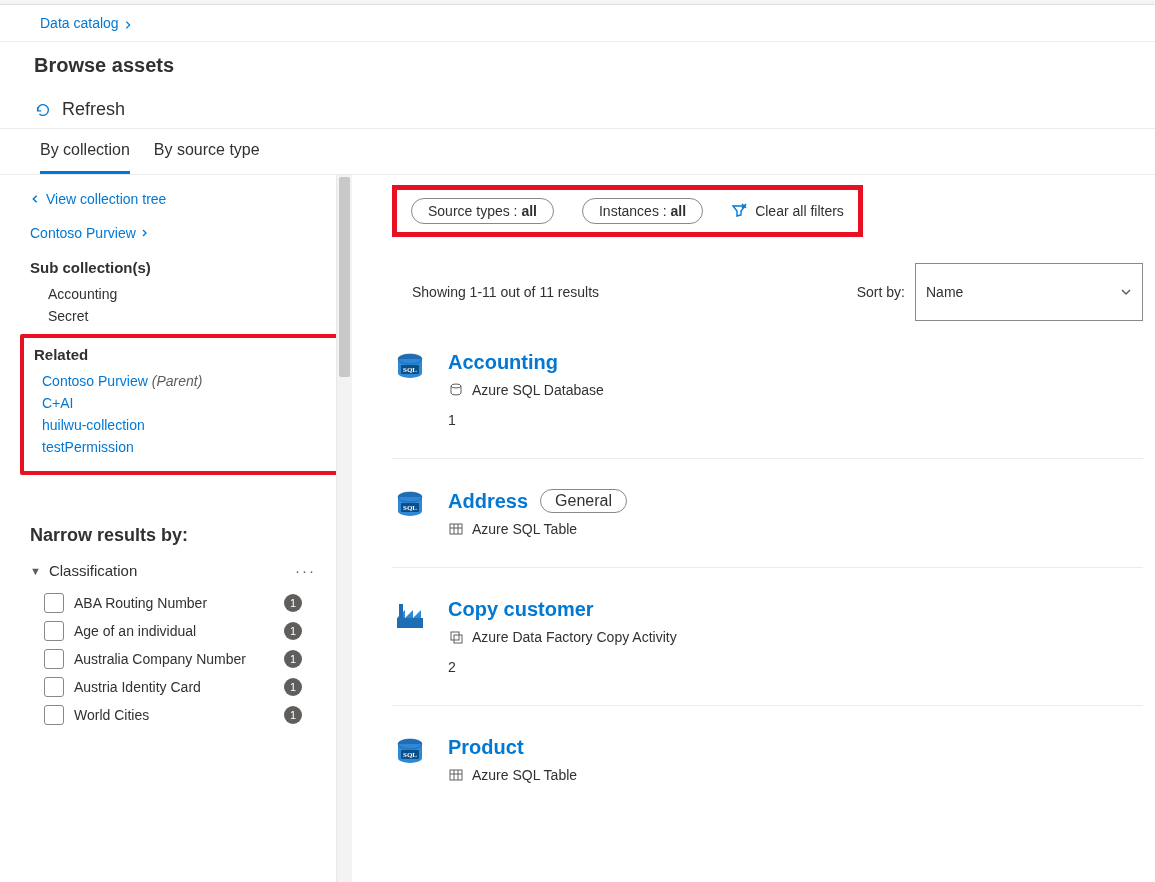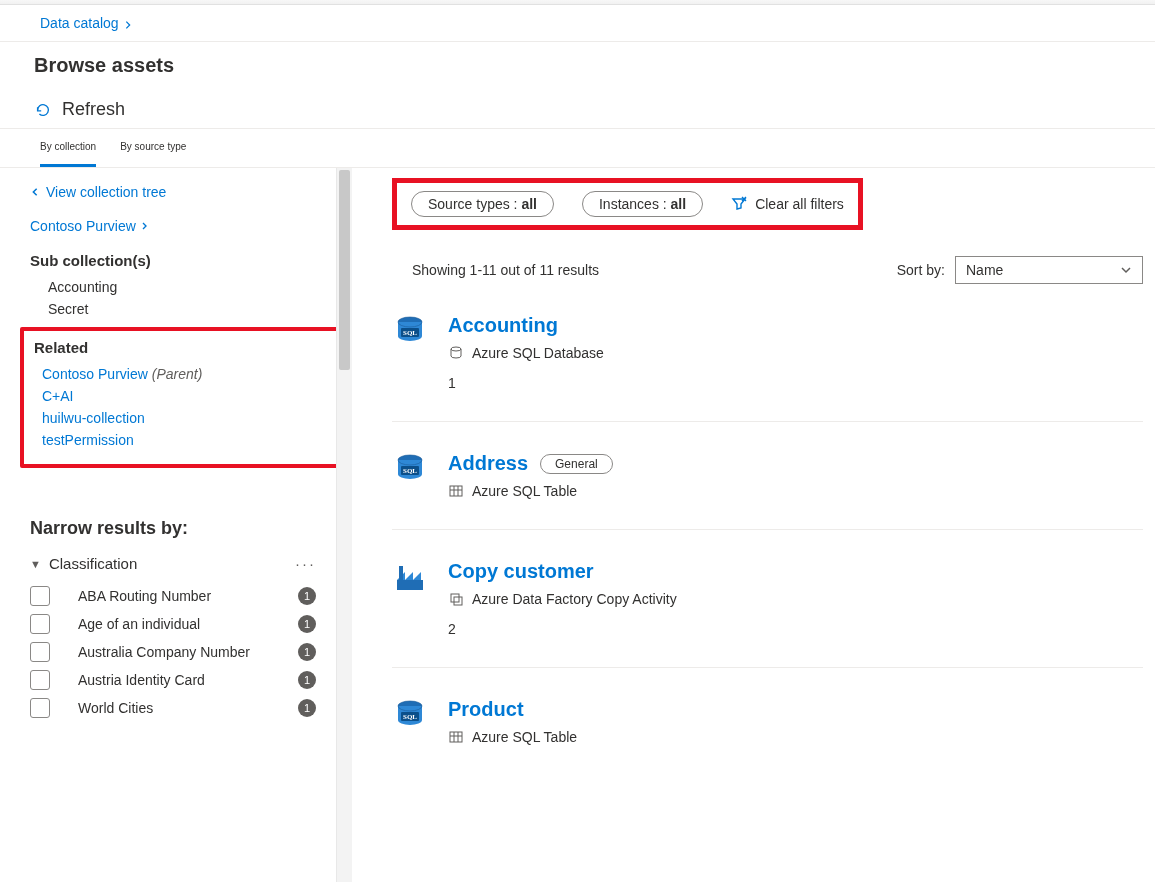--- a/index.html
+++ b/index.html
@@ -35,21 +35,21 @@
     align-items: center;
     gap: 10px;
     font-size: 18px;
   }
   .command-bar svg { stroke: #0078d4; }
   .tab-row {
     display: flex;
     gap: 24px;
     padding: 12px 40px 0 40px;
     border-bottom: 1px solid #edebe9;
-    font-size: 10px;
+    font-size: 16px;
   }
   .tab {
     padding-bottom: 12px;
     cursor: pointer;
     color: #323130;
   }
   .tab.active {
     color: #323130;
     border-bottom: 3px solid #0078d4;
     font-weight: 400;
@@ -99,22 +99,22 @@
   .annotate-red .side-h2 { margin-left: 10px; }
   .narrow-title { font-size: 18px; font-weight: 600; margin-top: 50px; margin-bottom: 16px; }
   .classification-row {
     display: flex; align-items: center; gap: 8px;
     font-size: 15px; margin-bottom: 14px;
     padding-right: 28px;
   }
   .classification-row .caret { color: #605e5c; font-size: 11px; }
   .classification-row .ellipsis { margin-left: auto; color: #605e5c; letter-spacing: 2px; cursor: pointer; }
   .facet {
-    display: flex; align-items: center; gap: 28px;
-    margin: 8px 0; padding-right: 28px;
+    display: flex; align-items: center; gap: 10px;
+    margin: 8px 14px; padding-right: 28px;
   }
   .facet .cb {
     width: 20px; height: 20px; border: 1px solid #8a8886; border-radius: 3px;
     flex-shrink: 0;
   }
   .facet .lbl { font-size: 14px; flex: 1; }
   .facet .count {
     background: #605e5c; color: #fff; border-radius: 10px;
     min-width: 18px; height: 18px; font-size: 11px;
     display: inline-flex; align-items: center; justify-content: center;
@@ -146,40 +146,40 @@
   .clear-filters svg { stroke: #0078d4; }
   .results-bar {
     display: flex; align-items: center; margin-top: 26px;
     font-size: 14px;
     margin-left: 20px;
   }
   .results-bar .count-text { color: #323130; }
   .results-bar .sort-label { margin-left: auto; margin-right: 10px; }
   .sort-select {
     border: 1px solid #8a8886;
-    padding: 5px 10px;
-    width: 188px;
+    padding: 20px 10px;
+    width: 228px;
     display: flex; align-items: center; justify-content: space-between;
     font-size: 14px; cursor: pointer;
   }
   .asset {
     display: flex; gap: 20px;
     padding: 30px 0 30px 0;
     border-bottom: 1px solid #edebe9;
   }
   .asset:last-child { border-bottom: none; }
   .asset-icon { width: 36px; flex-shrink: 0; display: flex; align-items: flex-start; justify-content: center; }
   .asset-body {}
   .asset-title {
     color: #0078d4; font-size: 20px; font-weight: 600;
     display: inline-flex; align-items: center; gap: 12px;
   }
   .tag {
     border: 1px solid #8a8886; border-radius: 999px;
-    padding: 2px 14px; font-size: 12px; color: #323130; font-weight: 400;
+    padding: 2px 14px; font-size: 16px; color: #323130; font-weight: 400;
   }
   .asset-sub {
     display: flex; align-items: center; gap: 8px;
     margin-top: 8px; font-size: 14px; color: #323130;
   }
   .asset-num { margin-top: 14px; font-size: 14px; }
   .small-icon { width: 16px; height: 16px; display: inline-block; }
 </style>
 </head>
 <body>

